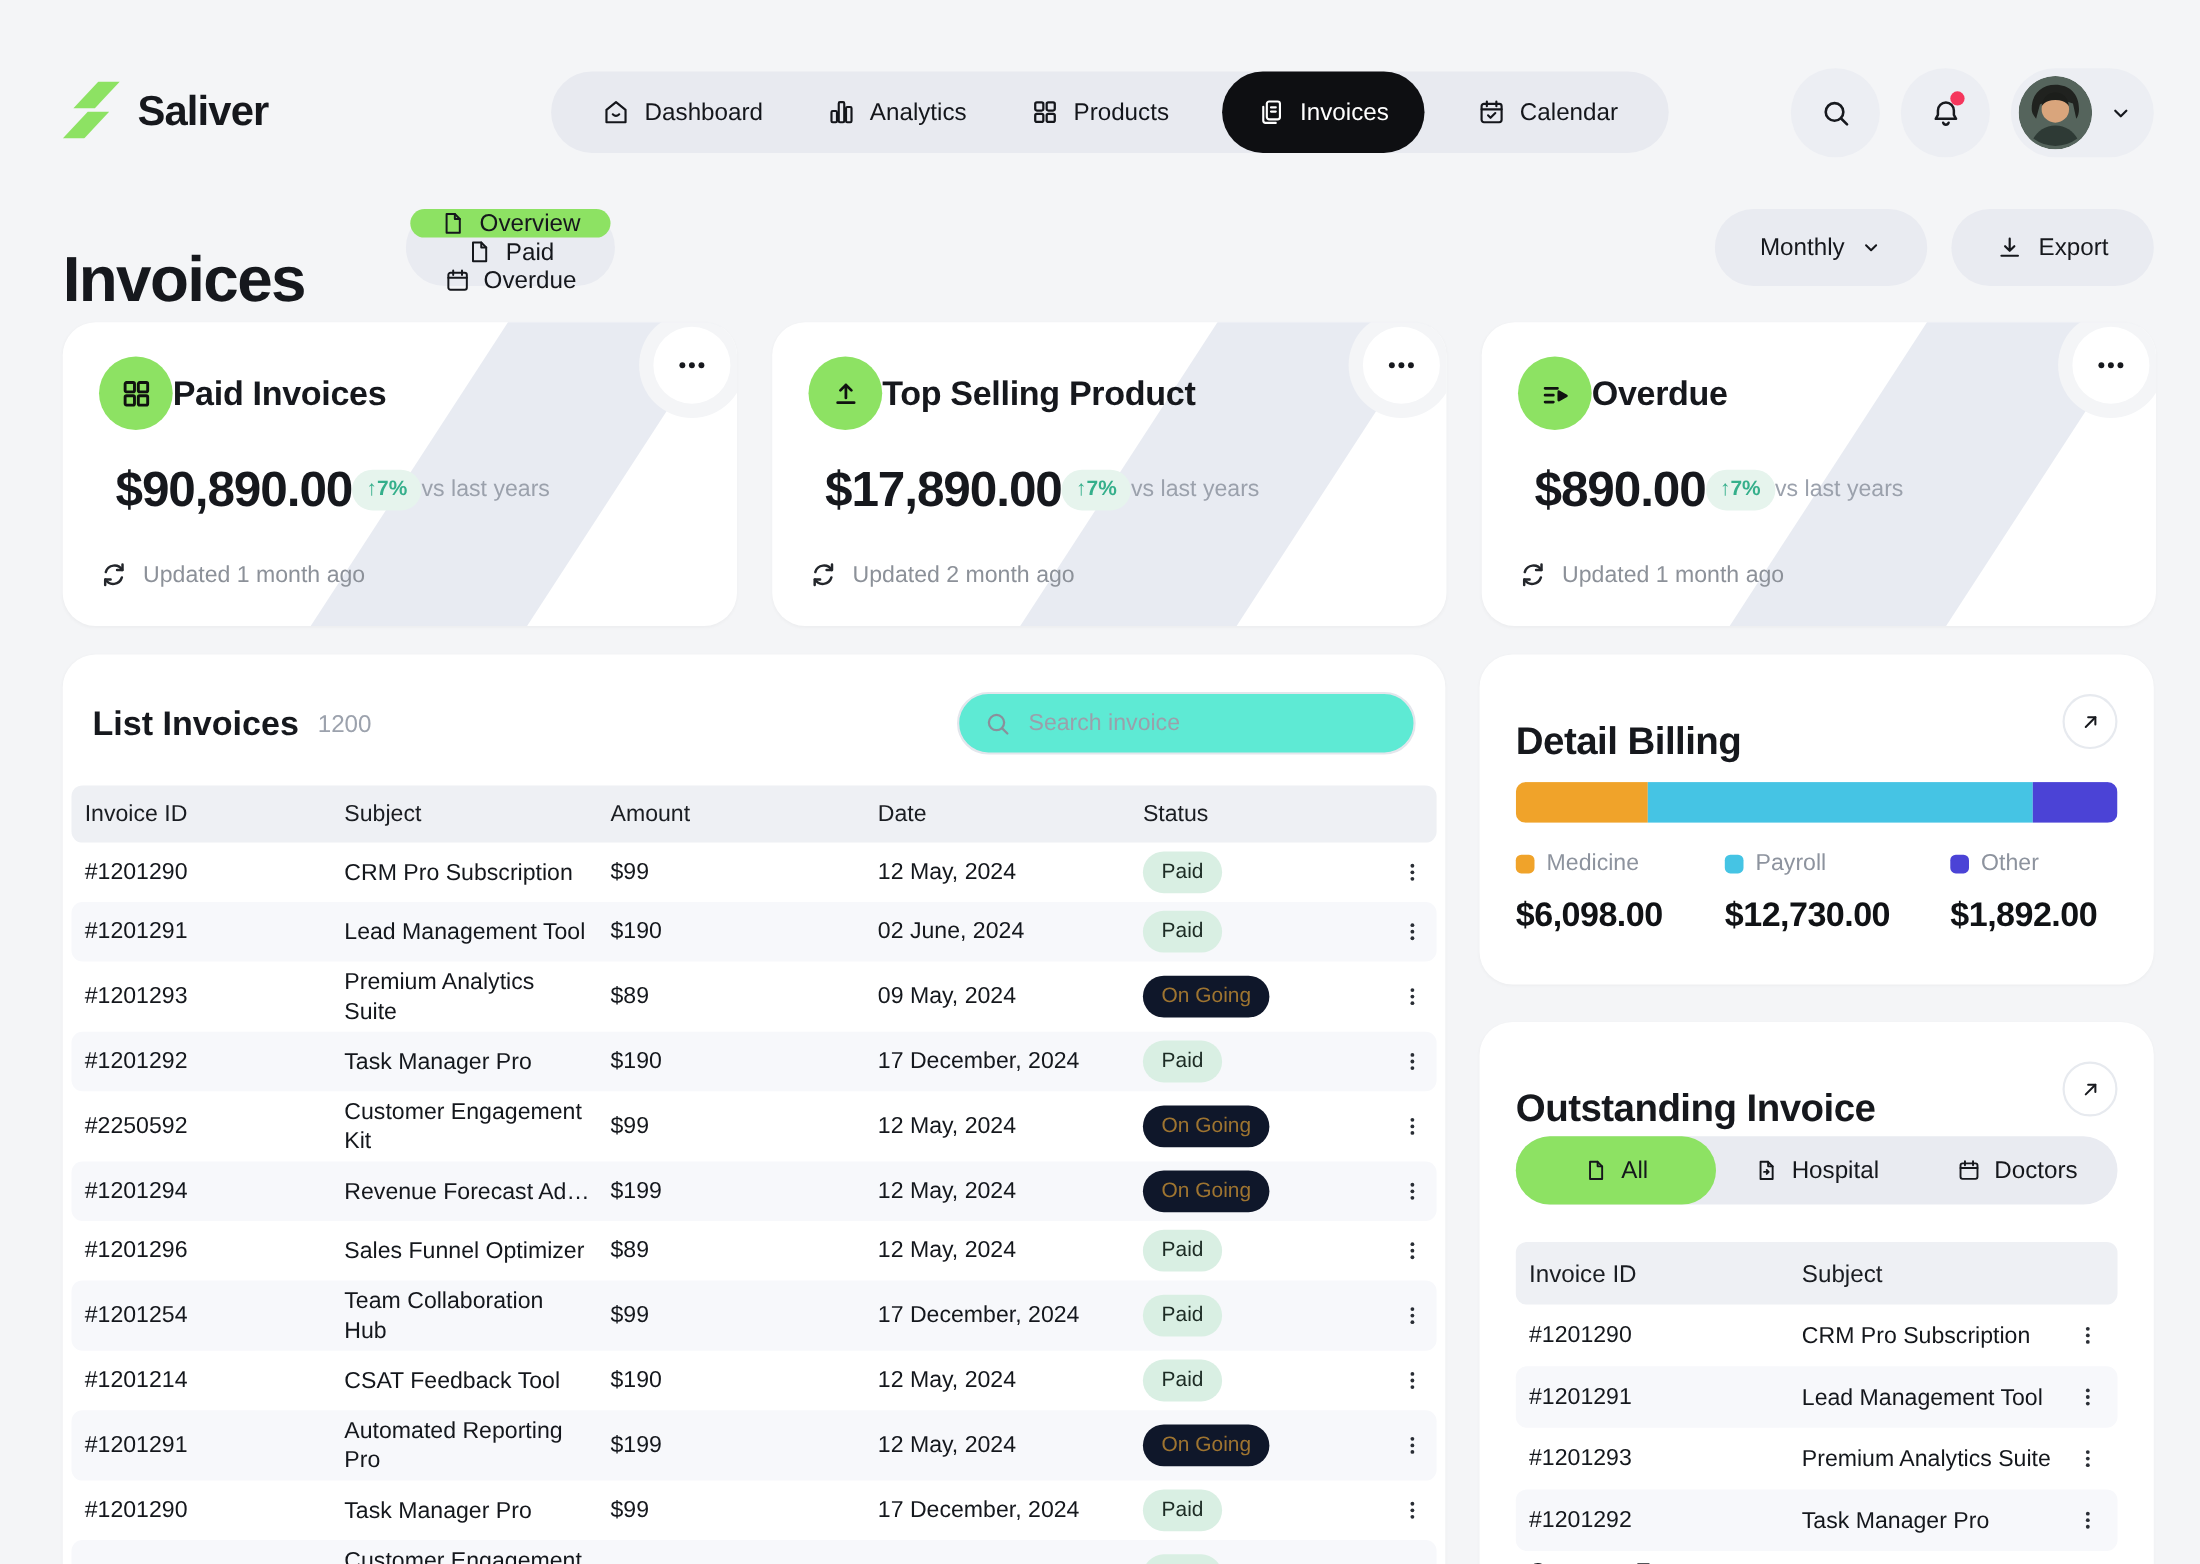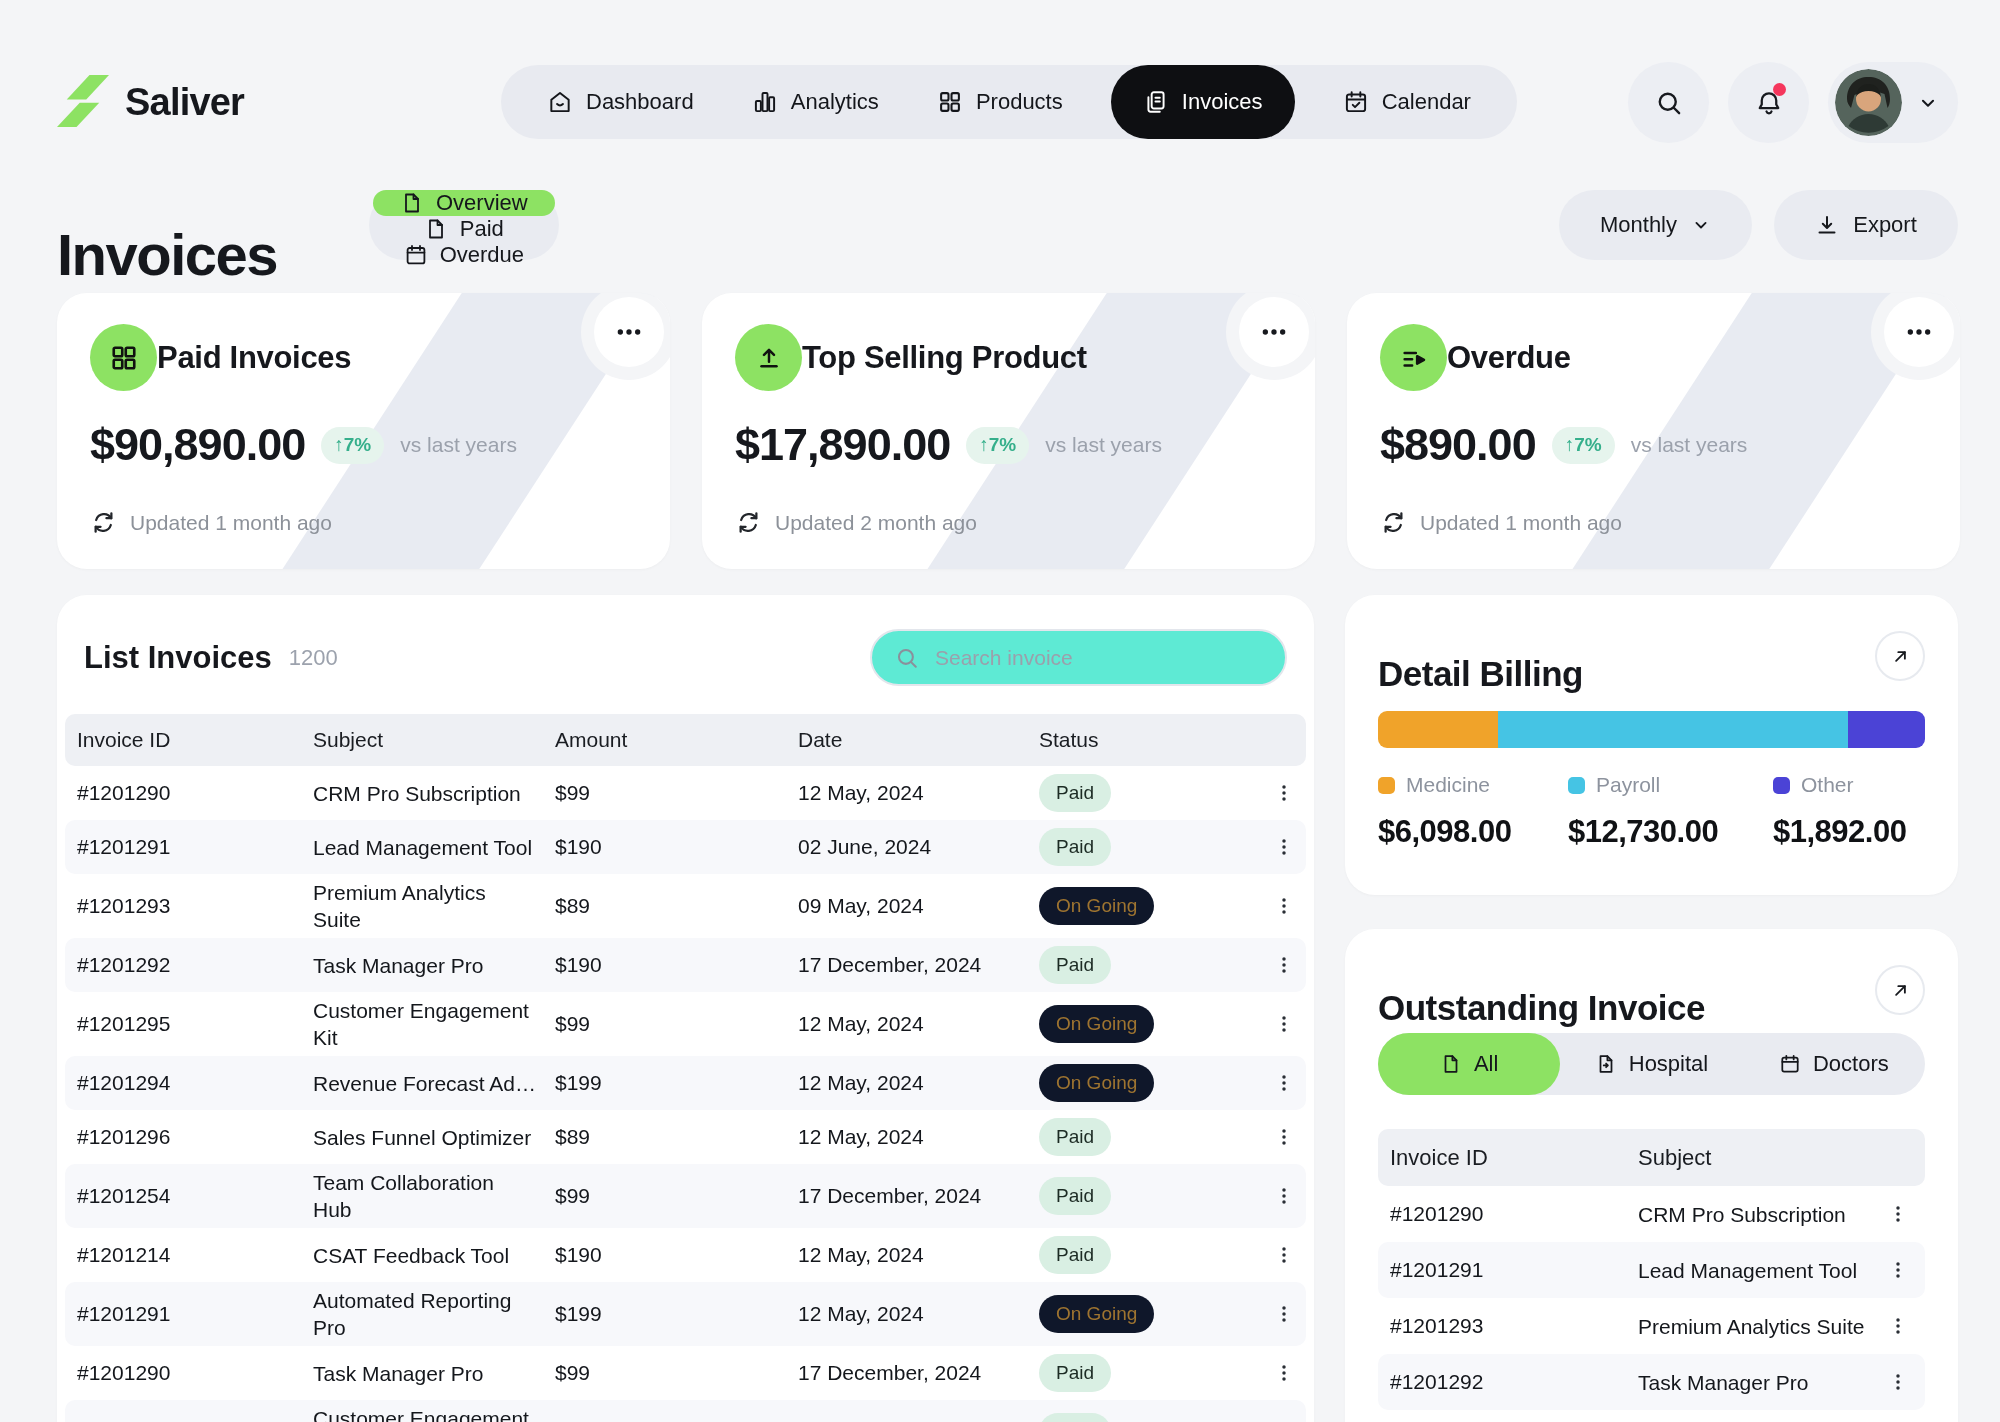--- a/index.html
+++ b/index.html
@@ -39,21 +39,21 @@
 
   
   .stats{position:absolute;left:57px;top:293px;display:flex;gap:32px;}
   .stat-card{width:613px;height:276px;background:#fff;border-radius:30px;position:relative;overflow:hidden;
     box-shadow:0 1px 3px rgba(16,24,40,0.03);}
   .stat-card::before{content:"";position:absolute;top:-120px;bottom:-120px;width:165px;background:#E8EBF2;
     transform:rotate(33deg);left:54%;}
   .stat-head{position:absolute;left:33px;top:31px;display:flex;align-items:center;}
   .stat-icon{width:67px;height:67px;border-radius:50%;background:#8DE263;display:flex;align-items:center;justify-content:center;color:#101210;}
   .stat-title{font-size:31px;font-weight:600;letter-spacing:-0.3px;}
-  .stat-amount-row{position:absolute;left:33px;top:126px;display:flex;align-items:center;gap:16px;justify-content:center;}
+  .stat-amount-row{position:absolute;left:48px;top:126px;display:flex;align-items:center;gap:0;justify-content:center;}
   .stat-amount{font-size:45px;font-weight:700;letter-spacing:-1px;}
   .stat-badge{height:37px;border-radius:19px;background:#E6F4ED;color:#35AF8B;font-size:19px;font-weight:600;
     display:flex;align-items:center;padding:0 13px;}
   .stat-compare{font-size:21px;color:#9BA1AC;}
   .stat-updated{position:absolute;left:33px;bottom:33px;display:flex;align-items:center;gap:13px;color:#8C9199;font-size:21px;}
   .stat-updated svg{color:#23262b;}
   .dots-btn{position:absolute;top:4px;right:6px;width:70px;height:70px;border-radius:50%;background:#fff;
     box-shadow:0 0 0 13px #F4F5F7;display:flex;align-items:center;justify-content:center;color:#17191e;}
 
   
@@ -468,21 +468,21 @@
               <svg class="ic" width="22" height="22" viewBox="0 0 24 24" fill="currentColor">
                 <circle cx="12" cy="5.5" r="1.9"></circle>
                 <circle cx="12" cy="12" r="1.9"></circle>
                 <circle cx="12" cy="18.5" r="1.9"></circle>
               </svg>
             </button>
           </span>
         </div>
 
         <div class="inv-row">
-          <span class="cell-id">#1201295</span>
+          <span class="cell-id">#2250592</span>
           <span class="cell-subject">Customer Engagement
 Kit</span>
           <span class="cell-amount">$99</span>
           <span class="cell-date">12 May, 2024</span>
           <span class="pill st-on-going">On Going</span>
           <span class="cell-kebab">
             <button class="kebab">
               <svg class="ic" width="22" height="22" viewBox="0 0 24 24" fill="currentColor">
                 <circle cx="12" cy="5.5" r="1.9"></circle>
                 <circle cx="12" cy="12" r="1.9"></circle>

